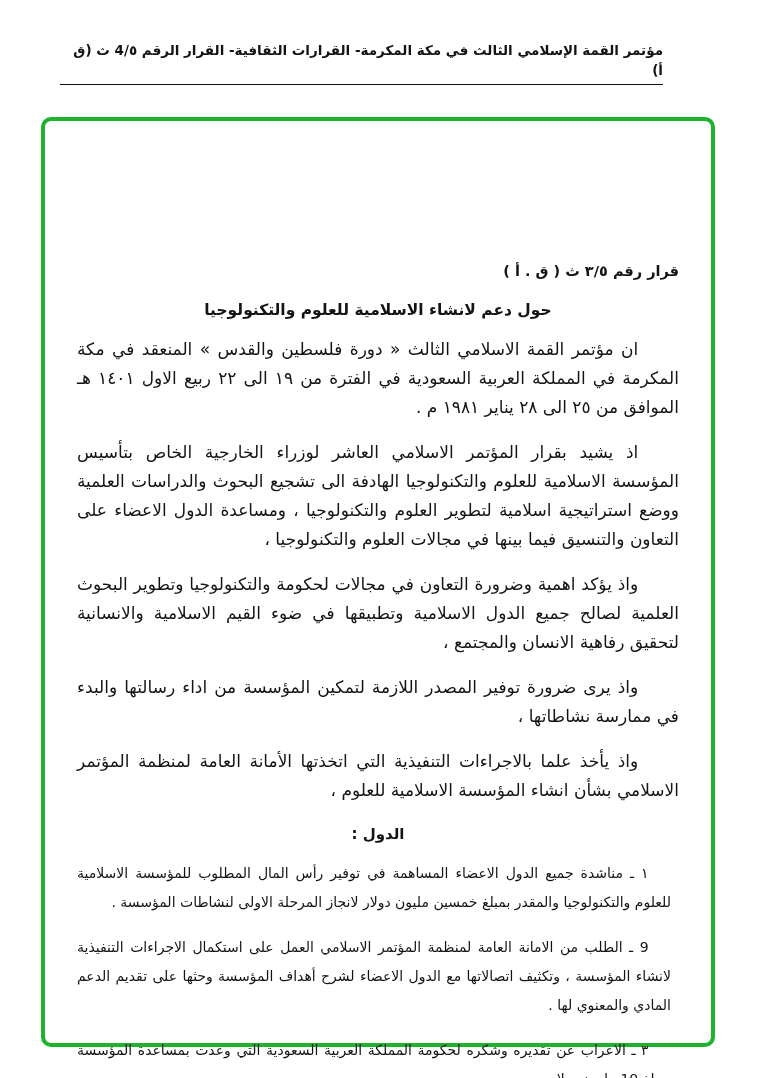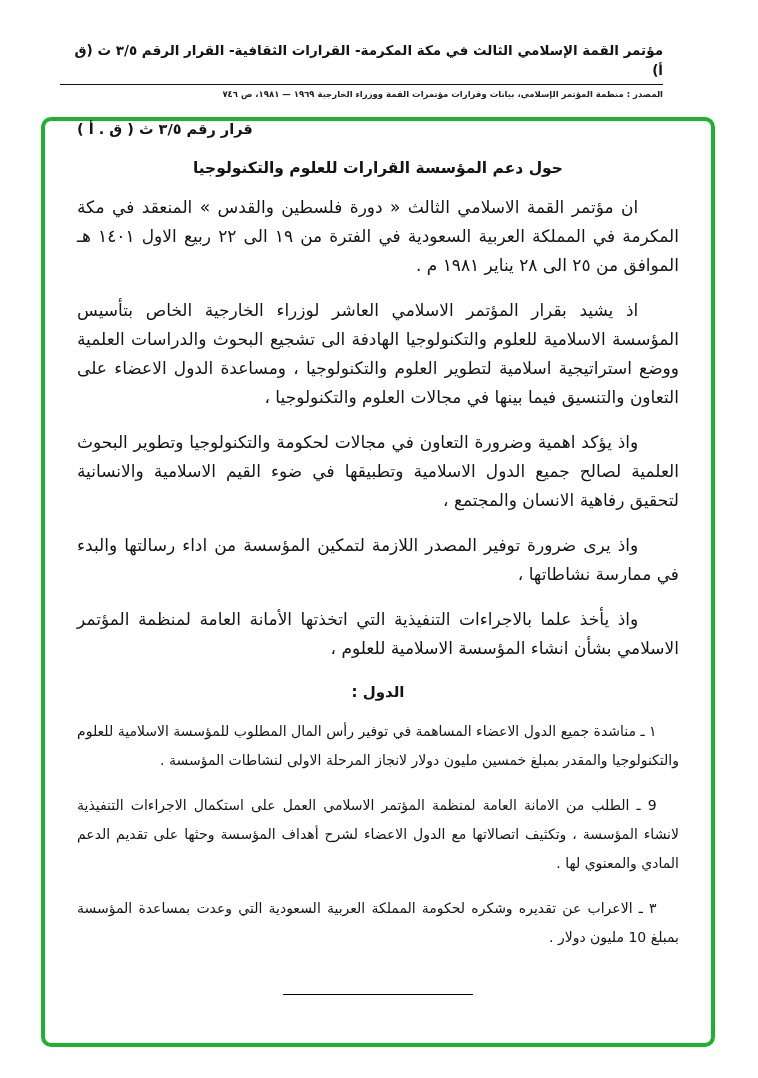--- a/index.html
+++ b/index.html
@@ -49,21 +49,22 @@
     left: 41px;
     width: 674px;
     height: 930px;
     box-sizing: border-box;
     border: 4px solid #1db32f;
     border-radius: 10px;
     padding: 0 32px;
     background: #ffffff;
   }
   .res-number {
-    text-align: left;
+    margin-top: 142px;
+    text-align: right;
     font-size: 14.5px;
     font-weight: bold;
     letter-spacing: 1px;
   }
   .res-title {
     margin: 22px 0 0 0;
     text-align: center;
     font-size: 15.5px;
     font-weight: bold;
   }
@@ -74,48 +75,47 @@
     text-align: justify;
     text-indent: 2.4em;
   }
   .decides {
     margin-top: 20px;
     text-align: center;
     font-size: 15px;
     font-weight: bold;
   }
   .decision {
-    margin: 16px 0 0 0;
+    margin: 16px 8px 0 0;
     font-size: 14px;
     line-height: 29px;
     text-align: justify;
     text-indent: 1.6em;
   }
   .end-rule {
     width: 190px;
     margin: 42px auto 0 auto;
     border: none;
     border-top: 1.5px solid #000;
   }
 </style>
 </head>
 <body>
 
 <div class="page">
 
   <header class="doc-header">
-    <span class="header-title">مؤتمر القمة الإسلامي الثالث في مكة المكرمة- القرارات الثقافية- القرار الرقم ٣/٥ ث (ق أ)</span>
-    <div class="header-source">المصدر : منظمة المؤتمر الإسلامي، بيانات وقرارات مؤتمرات القمة ووزراء الخارجية ١٩٦٩ — ١٩٨١، ص ٧٤٦</div>
+    <span class="header-title">مؤتمر القمة الإسلامي الثالث في مكة المكرمة- القرارات الثقافية- القرار الرقم 4/٥ ث (ق أ)</span>
   </header>
 
   <section class="green-box">
 
     <div class="res-number">قرار رقم ٣/٥ ث ( ق . أ )</div>
 
-    <h1 class="res-title">حول دعم المؤسسة القرارات للعلوم والتكنولوجيا</h1>
+    <h1 class="res-title">حول دعم لانشاء الاسلامية للعلوم والتكنولوجيا</h1>
 
     <p class="body-par">ان مؤتمر القمة الاسلامي الثالث « دورة فلسطين والقدس » المنعقد في مكة المكرمة في المملكة العربية السعودية في الفترة من ١٩ الى ٢٢ ربيع الاول ١٤٠١ هـ الموافق من ٢٥ الى ٢٨ يناير ١٩٨١ م .</p>
 
     <p class="body-par">اذ يشيد بقرار المؤتمر الاسلامي العاشر لوزراء الخارجية الخاص بتأسيس المؤسسة الاسلامية للعلوم والتكنولوجيا الهادفة الى تشجيع البحوث والدراسات العلمية ووضع استراتيجية اسلامية لتطوير العلوم والتكنولوجيا ، ومساعدة الدول الاعضاء على التعاون والتنسيق فيما بينها في مجالات العلوم والتكنولوجيا ،</p>
 
     <p class="body-par">واذ يؤكد اهمية وضرورة التعاون في مجالات لحكومة والتكنولوجيا وتطوير البحوث العلمية لصالح جميع الدول الاسلامية وتطبيقها في ضوء القيم الاسلامية والانسانية لتحقيق رفاهية الانسان والمجتمع ،</p>
 
     <p class="body-par">واذ يرى ضرورة توفير المصدر اللازمة لتمكين المؤسسة من اداء رسالتها والبدء في ممارسة نشاطاتها ،</p>
 
     <p class="body-par">واذ يأخذ علما بالاجراءات التنفيذية التي اتخذتها الأمانة العامة لمنظمة المؤتمر الاسلامي بشأن انشاء المؤسسة الاسلامية للعلوم ،</p>

